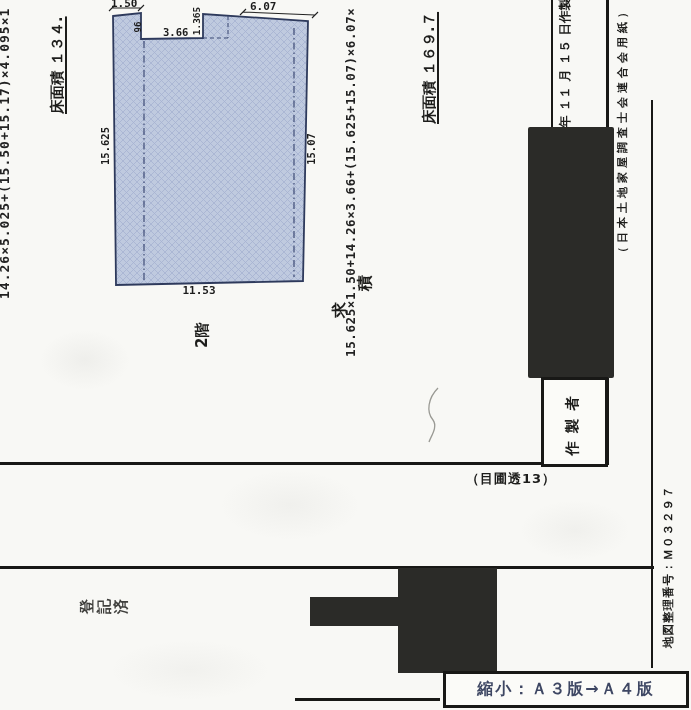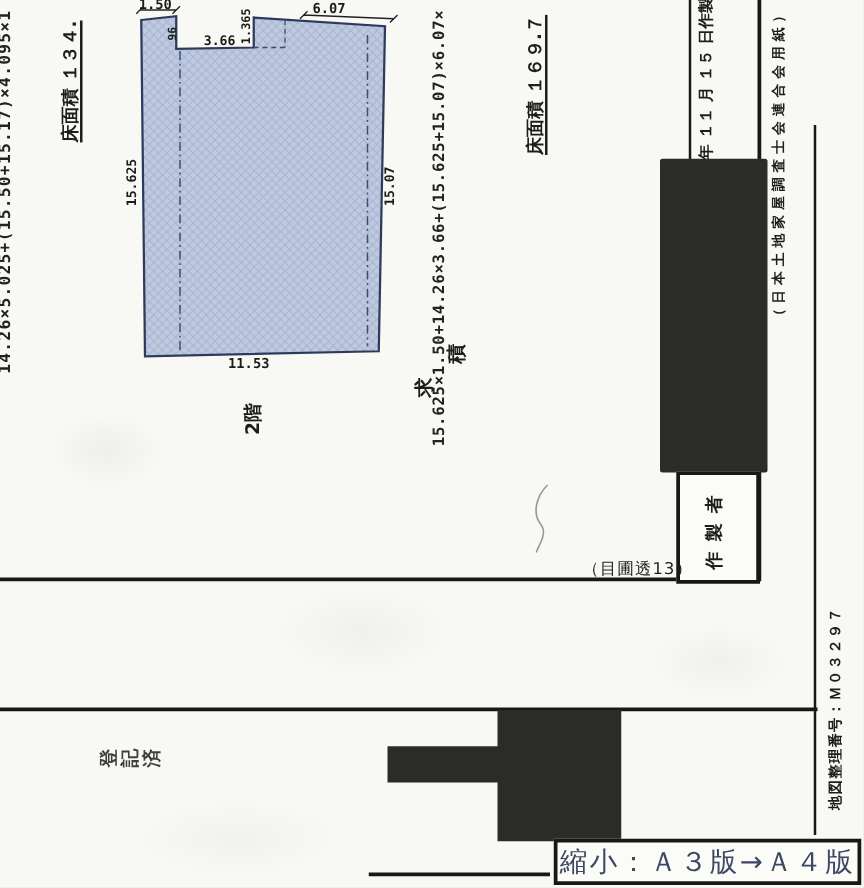--- a/index.html
+++ b/index.html
@@ -85,39 +85,39 @@
   <div class="vline" style="left:651px;top:100px;width:2px;height:568px;"></div>
   <div class="hline" style="left:0;top:566px;width:654px;height:3px;"></div>
   <div class="hline" style="left:295px;top:698px;width:145px;height:3px;"></div>
 
   <div class="redact" style="left:528px;top:127px;width:86px;height:251px;border-radius:2px;"></div>
 
   <div class="box" style="left:541px;top:377px;width:67px;height:90px;">
     <div class="rot" style="left:21px;top:82px;width:80px;height:20px;font-size:14.5px;font-weight:700;letter-spacing:8px;text-align:center;">作製者</div>
   </div>
 
-  <div style="position:absolute;left:466px;top:446px;font-size:13px;font-weight:400;letter-spacing:1px;">（目圃透13）</div>
+  <div style="position:absolute;left:466px;top:470px;font-size:13px;font-weight:700;letter-spacing:1px;">（目圃透13）</div>
 
   <svg width="60" height="70" viewBox="0 0 60 70" style="position:absolute;left:418px;top:382px;">
     <path d="M20 6 C10 16 8 30 15 38 C20 45 13 54 11 60" stroke="#9a9a94" stroke-width="1.3" fill="none"></path>
   </svg>
 
   <div class="stamp-row" style="left:80px;top:597px;">
     <span>登</span>
     <span>記</span>
     <span>済</span>
   </div>
 
   <div class="redact" style="left:398px;top:568px;width:99px;height:105px;"></div>
   <div class="redact" style="left:310px;top:597px;width:89px;height:29px;"></div>
 
   <div class="rot" style="left:662px;top:648px;width:162px;height:17px;font-size:11.5px;font-weight:700;letter-spacing:1px;">地図整理番号：Ｍ０３２９７</div>
 
   <div class="box" style="left:443px;top:671px;width:246px;height:37px;border-width:3px;display:flex;align-items:center;justify-content:center;">
-    <span style="font-size:22px;font-weight:400;color:#3e4763;letter-spacing:2px;text-align:right;">縮小：Ａ３版→Ａ４版</span>
+    <span style="font-size:16px;font-weight:700;color:#3e4763;letter-spacing:2px;text-align:right;">縮小：Ａ３版→Ａ４版</span>
   </div>
 
   <div class="noise" style="left:40px;top:330px;width:90px;height:60px;background:radial-gradient(closest-side,rgba(110,110,105,0.07),transparent);"></div>
   <div class="noise" style="left:220px;top:470px;width:140px;height:70px;background:radial-gradient(closest-side,rgba(110,110,105,0.06),transparent);"></div>
   <div class="noise" style="left:520px;top:500px;width:110px;height:60px;background:radial-gradient(closest-side,rgba(110,110,105,0.06),transparent);"></div>
   <div class="noise" style="left:110px;top:640px;width:160px;height:60px;background:radial-gradient(closest-side,rgba(110,110,105,0.05),transparent);"></div>
 
 </div>
 
 </body></html>

